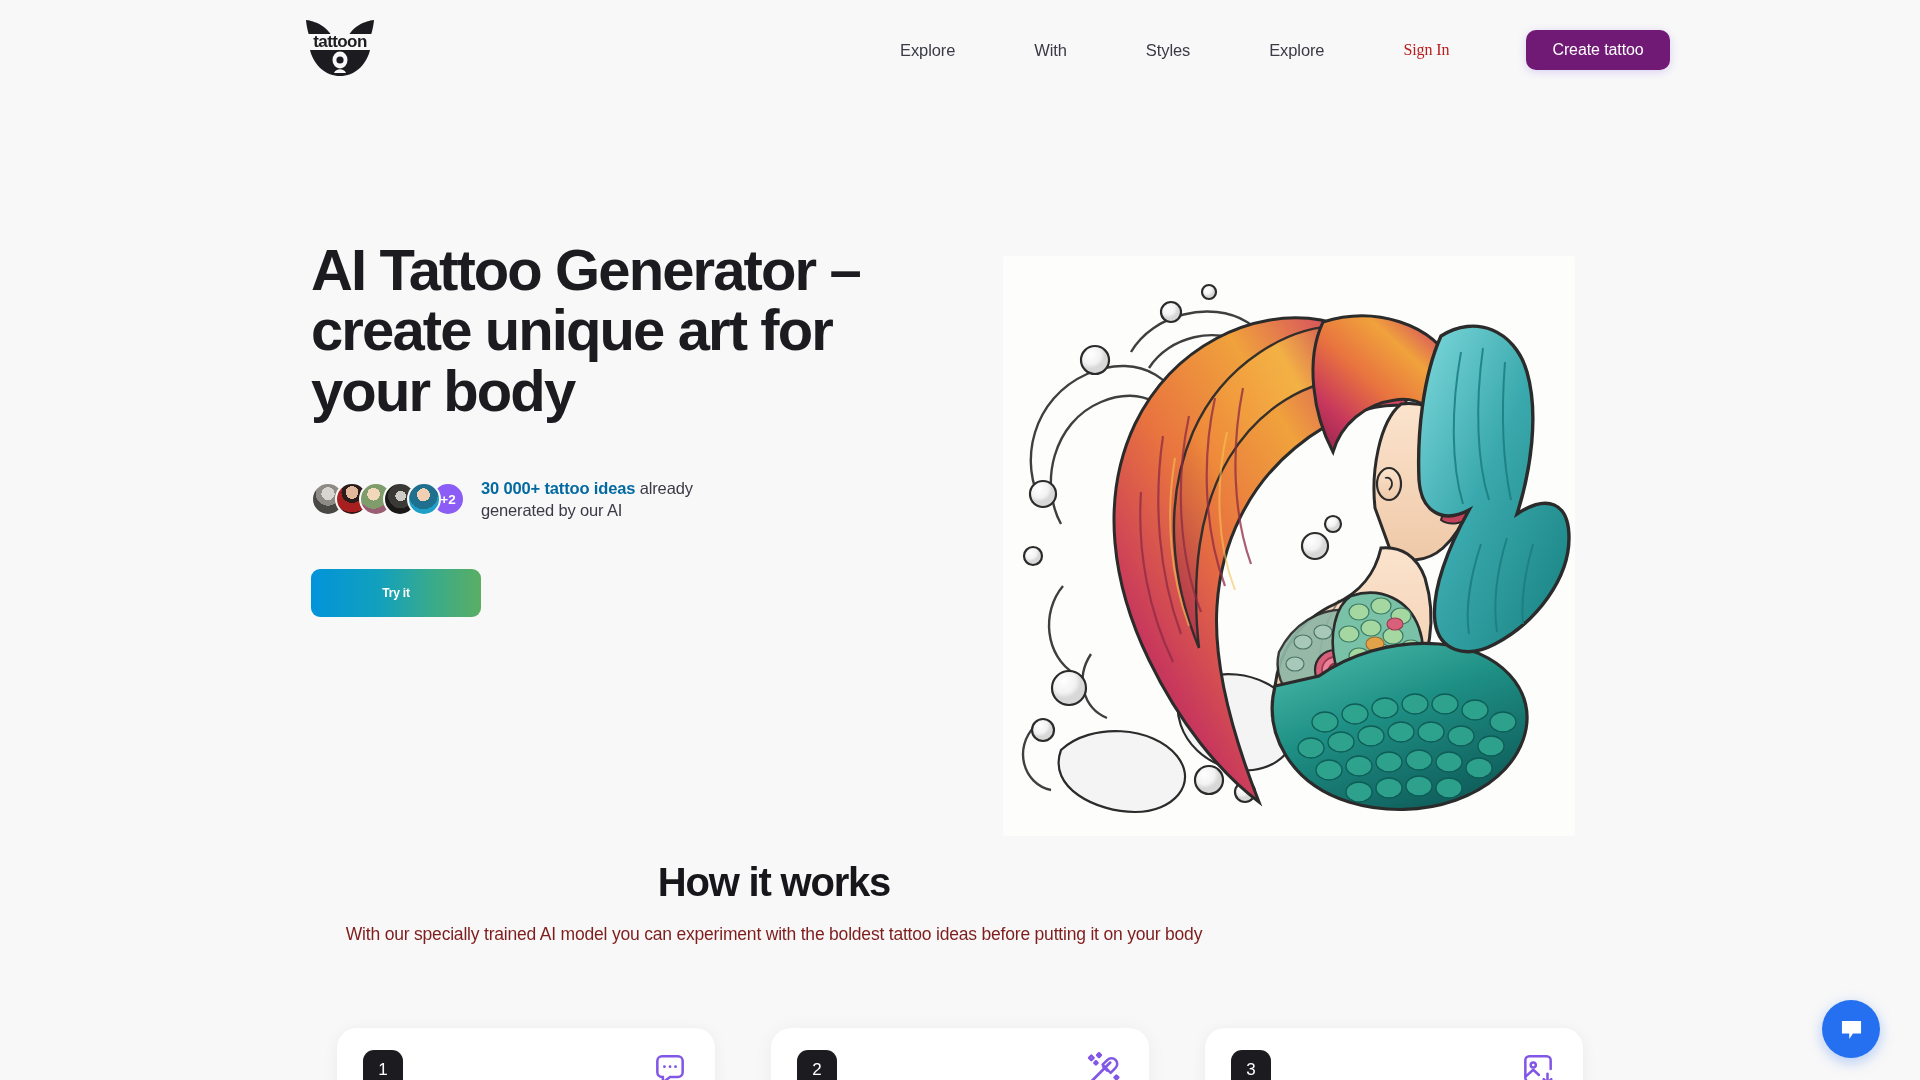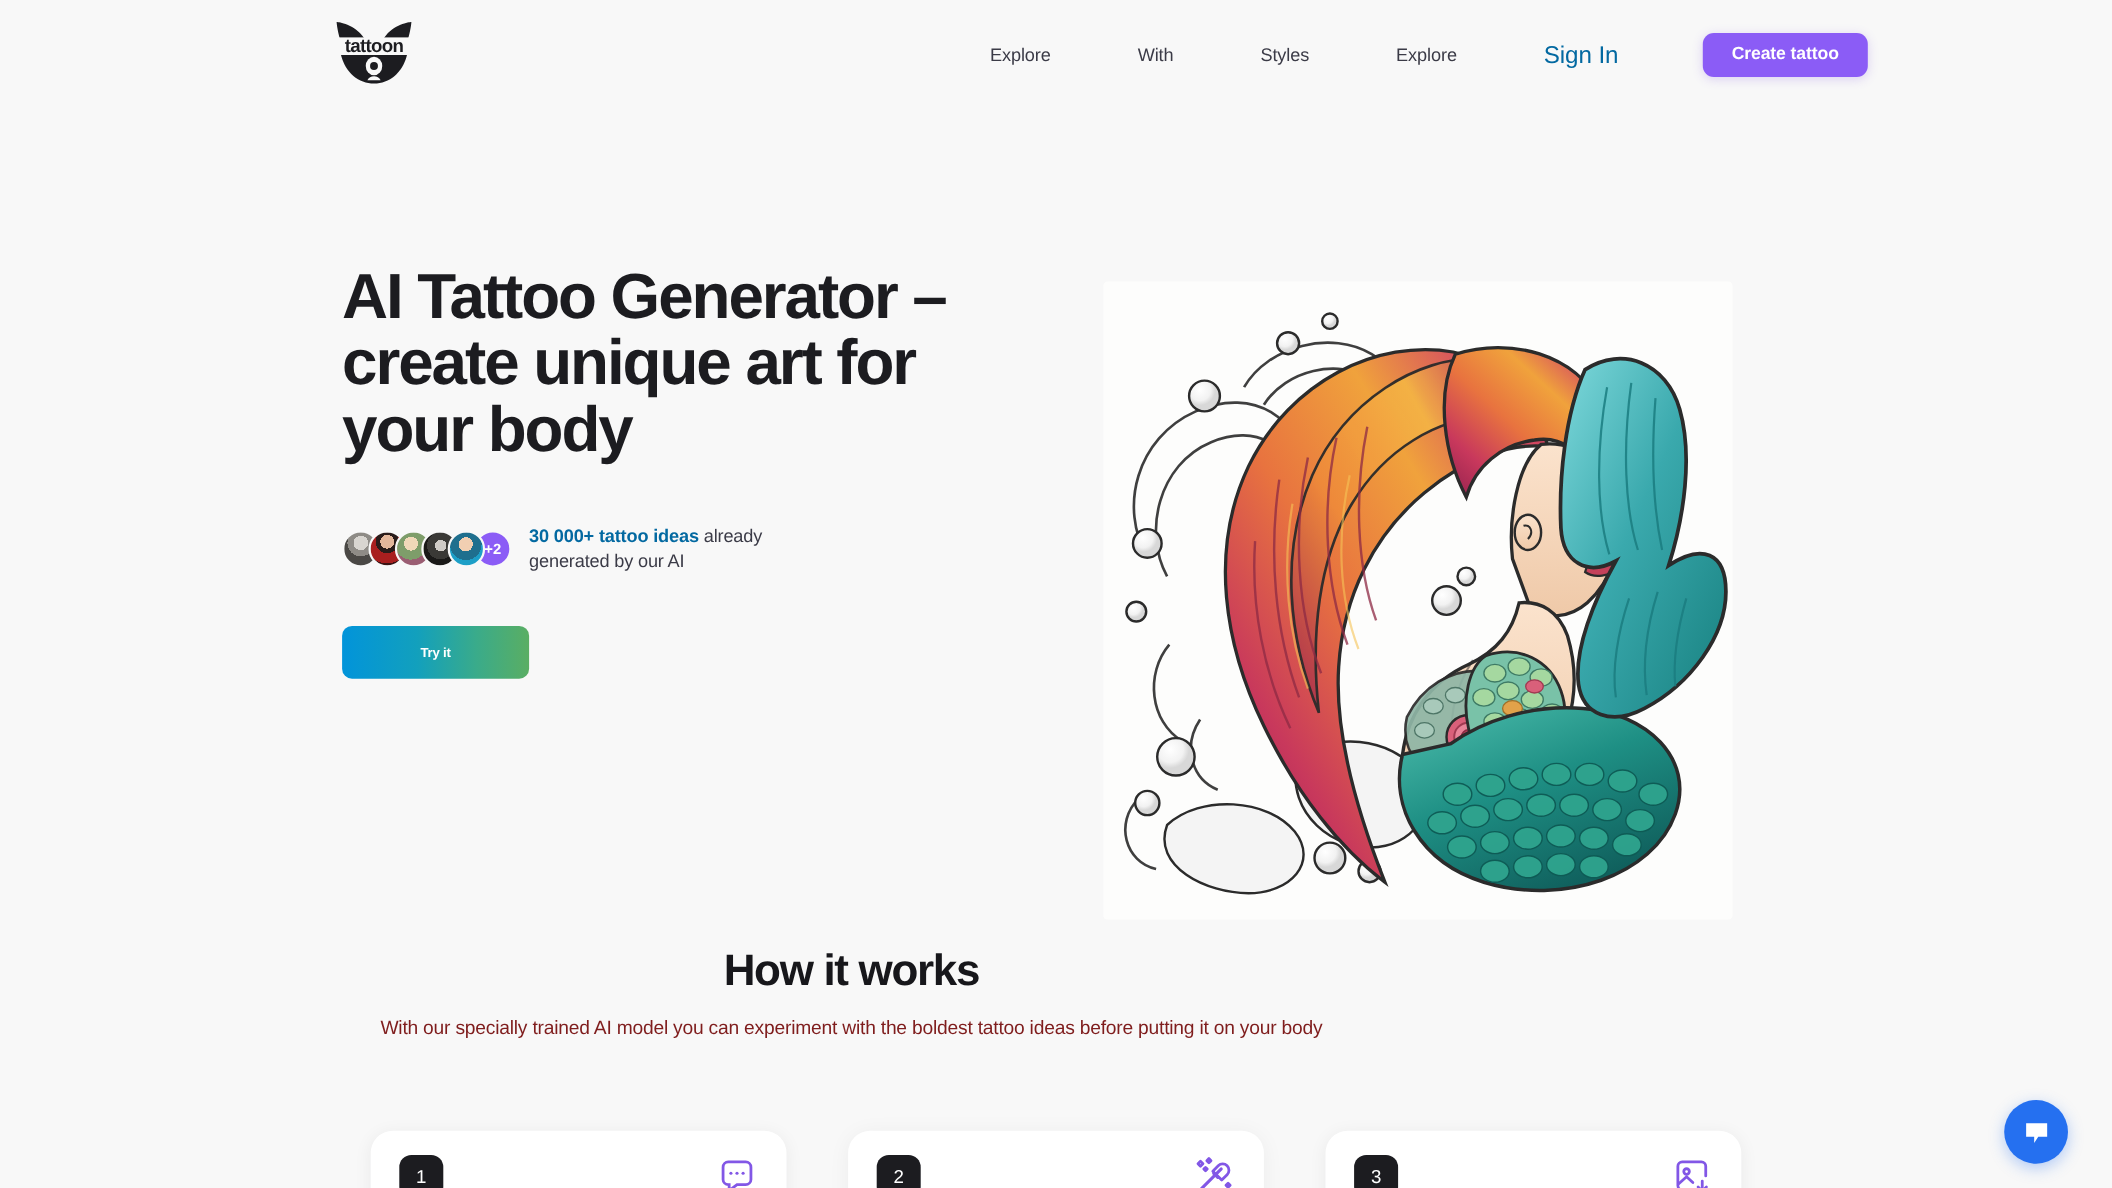--- a/index.html
+++ b/index.html
@@ -25,27 +25,27 @@
     position:absolute; left:900px; top:0; height:100px;
     display:flex; align-items:center; gap:15px;
   }
   .nav-link {
     font-size:16.5px; color:#3b3b47; letter-spacing:-0.1px;
     padding:10px 0; margin-right:64px; cursor:pointer;
     text-decoration:none; white-space:nowrap;
   }
   .nav-link:last-of-type { margin-right:0; }
   .nav-signin {
-    font-size:22px; color:#0369a1; letter-spacing:-0.1px;
-    cursor:pointer; white-space:nowrap; margin-left:0;
+    font-size:16px; color:#b91c1c; letter-spacing:-0.1px;
+    cursor:pointer; white-space:nowrap; margin-left:0;font-family:Liberation Serif, serif;
   }
   .cta-header {
     margin-left:62px;
-    background:#8b5cf6; color:#fff;
-    font-size:16px; font-weight:700; letter-spacing:-0.1px;
+    background:#701a75; color:#fff;
+    font-size:16px; font-weight:400; letter-spacing:-0.1px;
     border:none; border-radius:10px;
     padding:0 26px; height:40px; line-height:40px;
     cursor:pointer; white-space:nowrap;
     box-shadow:0 2px 10px rgba(124,84,224,.24);
   }
 
   
   .hero {
     position:absolute; top:100px; left:0; width:1588px; height:700px;
   }

